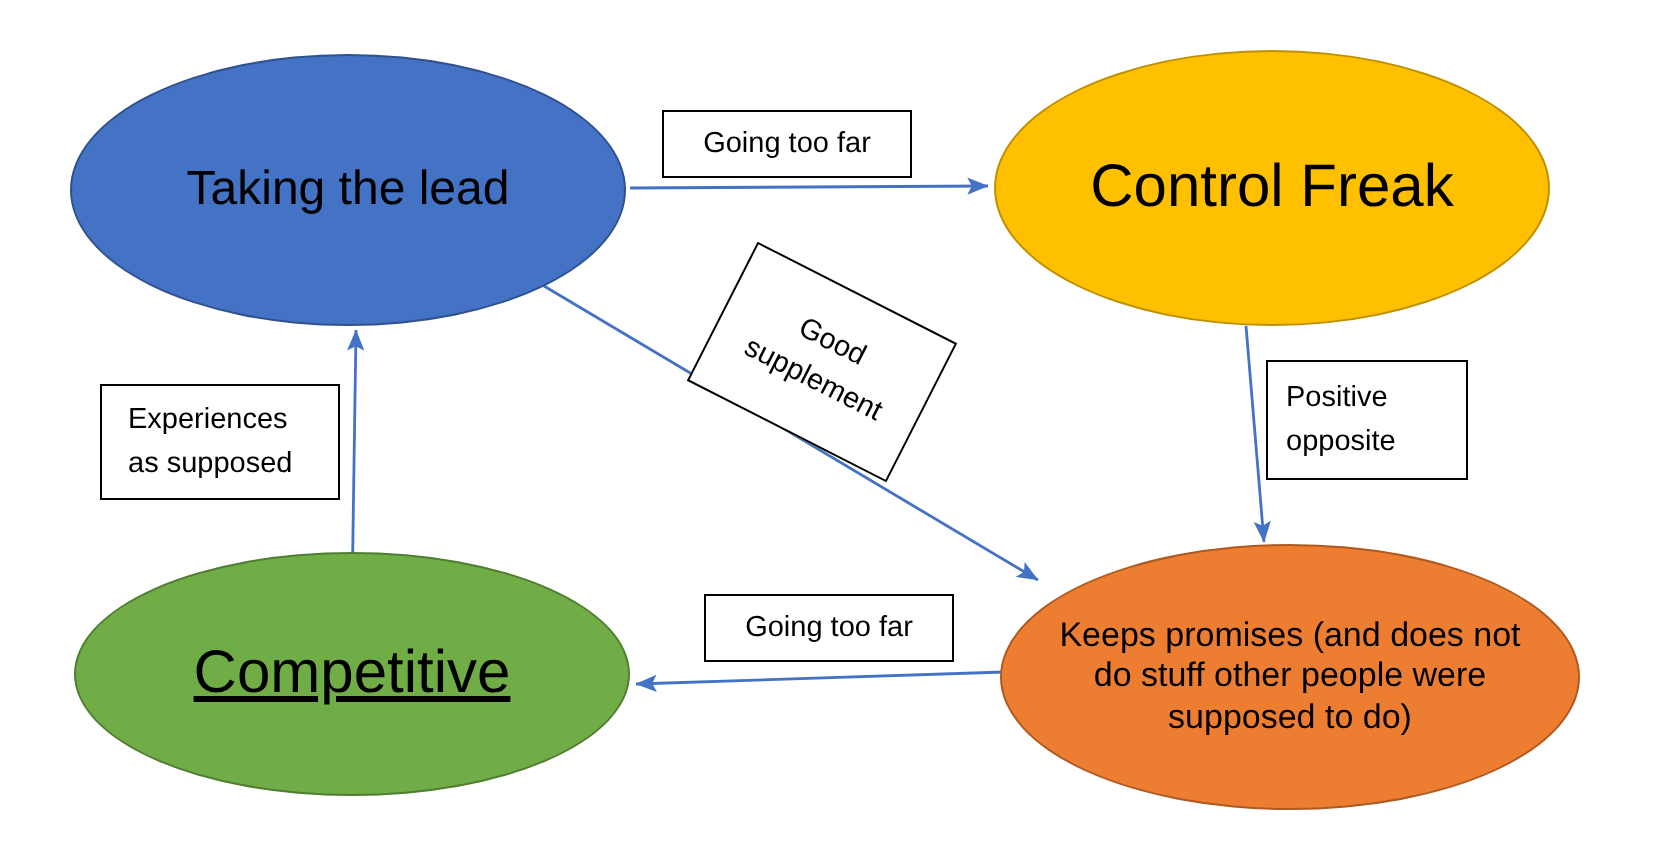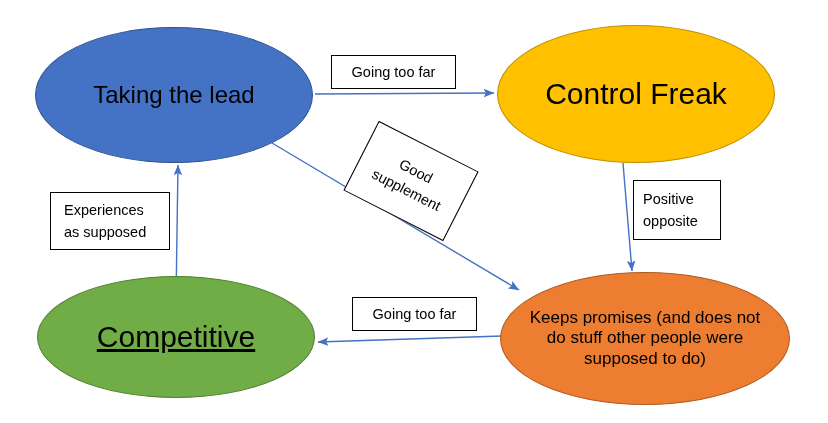--- a/index.html
+++ b/index.html
@@ -81,21 +81,21 @@
     font-size: 14.5px;
     line-height: 1.55;
     white-space: pre-line;
     padding: 2px 6px;
   }
 
   .label-going-too-far-top    { left: 331px; top: 55px;  width: 125px; height: 34px; }
   .label-going-too-far-bottom { left: 352px; top: 297px; width: 125px; height: 34px; }
   .label-experiences          { left: 50px;  top: 192px; width: 120px; height: 58px;
                                 justify-content: flex-start; text-align: left; padding-left: 13px; }
-  .label-positive-opposite    { left: 633px; top: 180px; width: 88px; height: 60px;
+  .label-positive-opposite    { left: 633px; top: 180px; width: 101px; height: 60px;
                                 justify-content: flex-start; text-align: left; padding-left: 9px; }
   .label-good-supplement      { left: 355px; top: 142px; width: 112px; height: 78px;
                                 transform: rotate(27deg); transform-origin: 50% 50%;
                                 line-height: 1.45; }
 </style>
 </head>
 <body>
 
 <div id="canvas">
 

